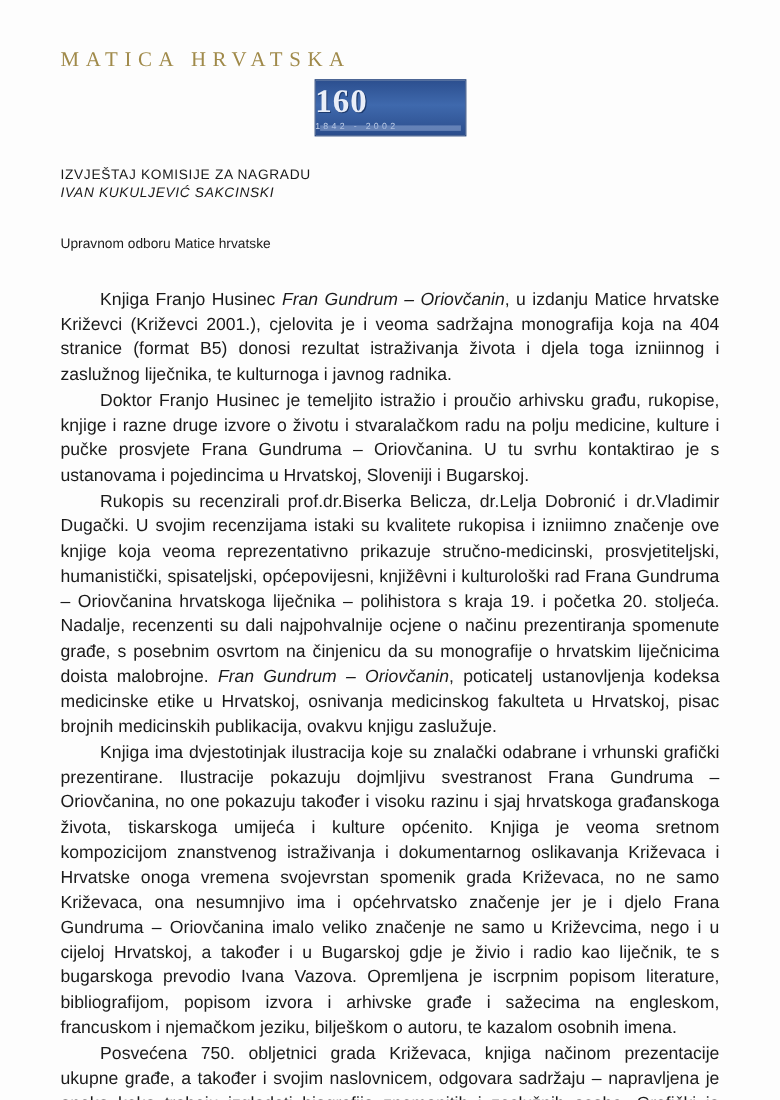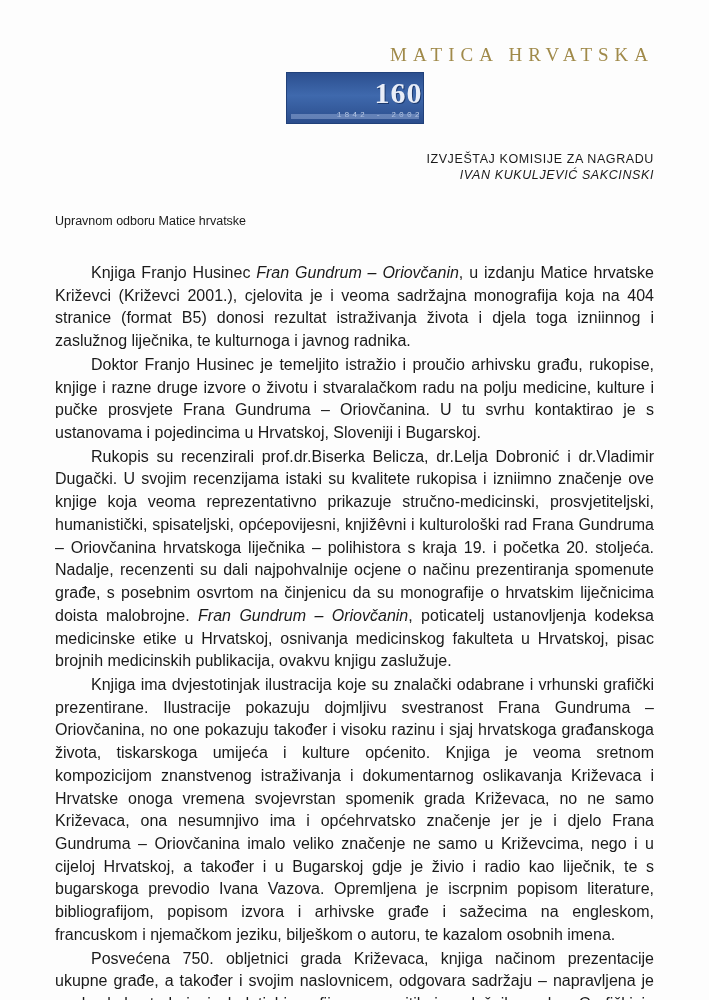--- a/index.html
+++ b/index.html
@@ -19,21 +19,21 @@
     position: relative;
     width: 709px;
     height: 1000px;
     background: #fdfdfd;
     box-sizing: border-box;
     padding: 0 55px;
   }
 
   
   .letterhead {
-    text-align: right;
+    text-align: left;
     padding-top: 44px;
   }
   .org-name {
     font-family: "Liberation Serif", serif;
     font-size: 19px;
     letter-spacing: 6px;
     color: #a08a4a;
     font-weight: normal;
     margin: 0 0 6px 0;
   }
@@ -48,43 +48,41 @@
   }
   .emblem-num {
     font-family: "Liberation Serif", serif;
     font-size: 30px;
     font-weight: bold;
     color: #e9eef8;
     letter-spacing: 1px;
     line-height: 1;
     padding-top: 5px;
     text-shadow: 1px 1px 0 #1d3a6d;
-    padding-left: 20px;
   }
   .emblem-years {
-    font-family: Liberation Mono, monospace;
+    font-family: Liberation Sans, sans-serif;
     font-size: 8px;
     letter-spacing: 3px;
     color: #c9d6ec;
     margin-top: 2px;
-    margin-left: 36px;
   }
   .emblem-bar {
     position: absolute;
     left: 4px;
     right: 4px;
     bottom: 4px;
     height: 5px;
     background: #8fa8d4;
     opacity: .55;
   }
 
   
   .doc-title {
-    text-align: right;
+    text-align: left;
     margin-top: 28px;
   }
   .doc-title .line1 {
     font-size: 12.5px;
     letter-spacing: .6px;
   }
   .doc-title .line2 {
     font-size: 12.5px;
     font-style: italic;
     letter-spacing: .6px;

